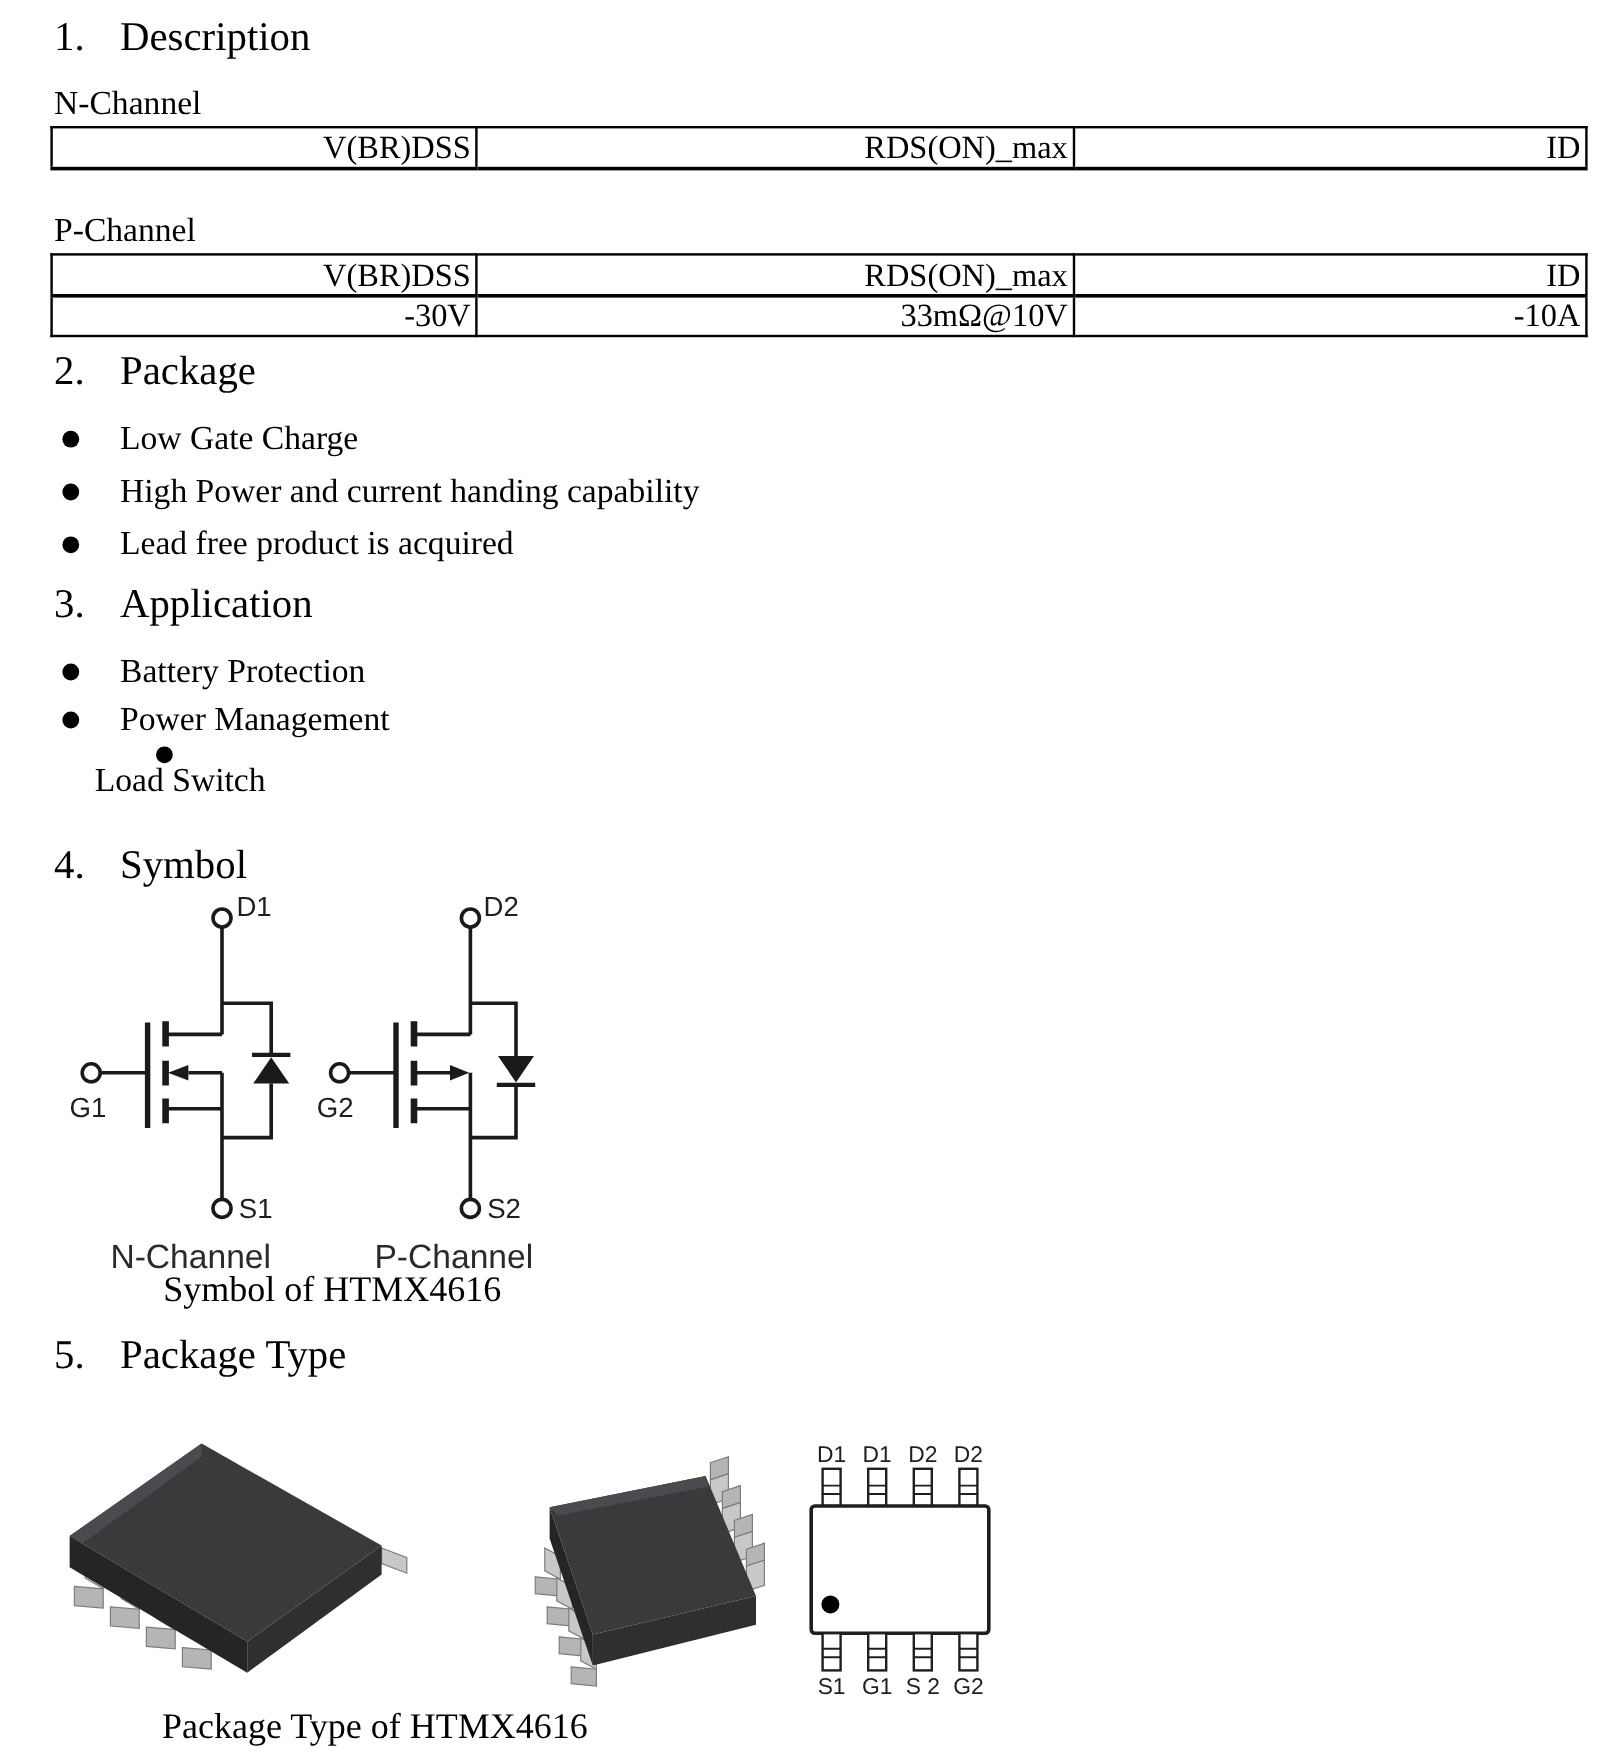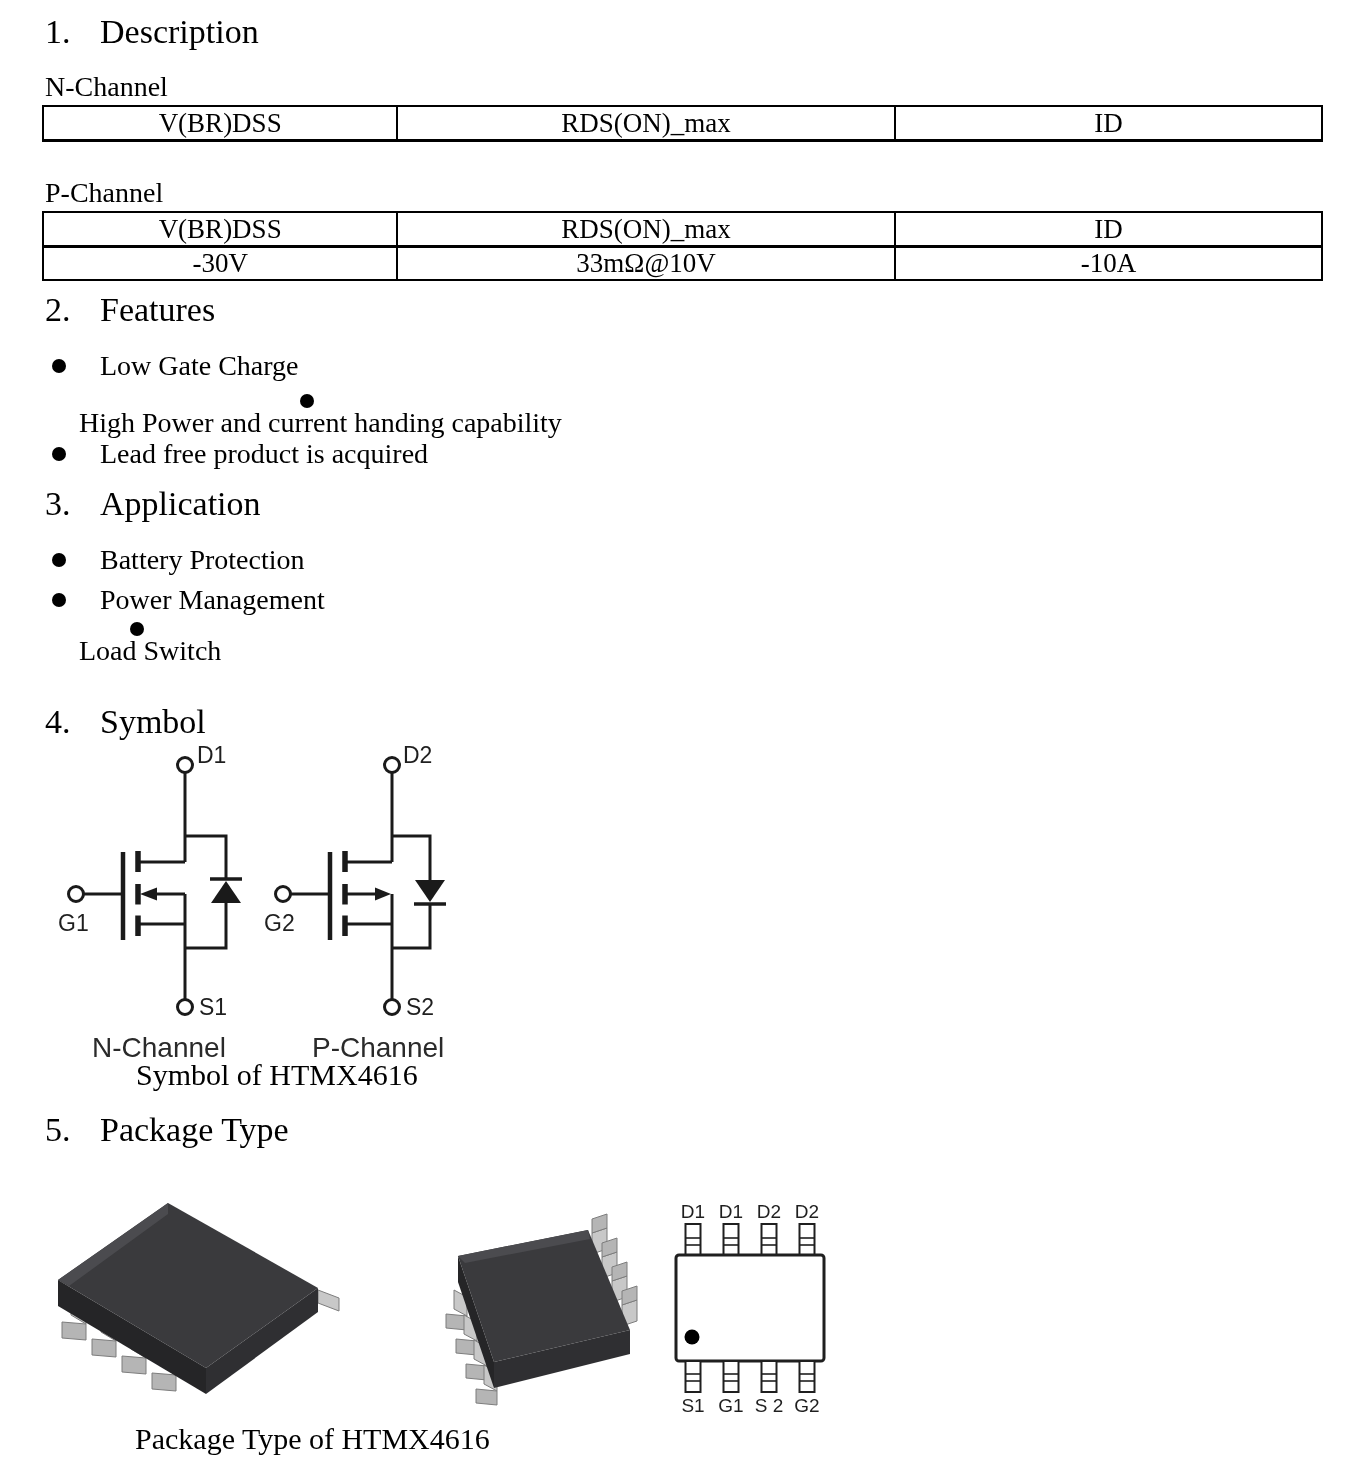--- a/index.html
+++ b/index.html
@@ -10,21 +10,21 @@
     font-family:"Liberation Serif", serif;
     position:relative; overflow:hidden;
   }
   .abs { position:absolute; }
   .heading { font-weight:normal; font-size:34px; line-height:1.15; white-space:nowrap; }
   .heading .num { display:inline-block; width:55px; }
   .sublabel { font-size:28px; line-height:1.1; white-space:nowrap; }
 
   table.spec { border-collapse:collapse; width:1281px; table-layout:fixed;
                border:2px solid #000; }
-  table.spec td { border:2px solid #000; text-align:center; vertical-align:middle;
+  table.spec td { border:2px solid #000; text-align:right; vertical-align:middle;
                   font-size:27px; height:34px; padding:0 4px; line-height:1.05;
                   overflow:hidden; white-space:nowrap; }
   table.spec tr.hdr td { border-bottom-width:3px; }
 
   .bullet-item { position:absolute; left:45px; display:flex; align-items:center; height:32px; }
   .dot { width:14px; height:14px; border-radius:50%; background:#000; margin-left:7px; flex:0 0 auto; }
   .bullet-text { font-size:28px; margin-left:34px; white-space:nowrap; line-height:1.1; }
 
   .sym-label { font-family:"Liberation Sans", sans-serif; font-size:28px; color:#2a2a2a; white-space:nowrap; }
   .caption { font-size:30px; white-space:nowrap; }
@@ -82,28 +82,28 @@
   </tr>
   <tr>
     <td>-30V</td>
     <td>33mΩ@10V</td>
     <td>-10A</td>
   </tr>
 </tbody>
   </table>
 
 <div class="abs heading" style="left:45px; top:290px;">
-  <span class="num">2.</span><span>Features</span>
+  <span class="num">2.</span><span>Package</span>
 </div>
 
 <div class="bullet-item" style="top:350px;">
   <span class="dot"></span>
   <span class="bullet-text">Low Gate Charge</span>
 </div>
-<div class="bullet-item" style="top:394px;flex-direction:column;">
+<div class="bullet-item" style="top:394px;">
   <span class="dot"></span>
   <span class="bullet-text">High Power and current handing capability</span>
 </div>
 <div class="bullet-item" style="top:438px;">
   <span class="dot"></span>
   <span class="bullet-text">Lead free product is acquired</span>
 </div>
 
 <div class="abs heading" style="left:45px; top:484px;">
   <span class="num">3.</span><span>Application</span>

